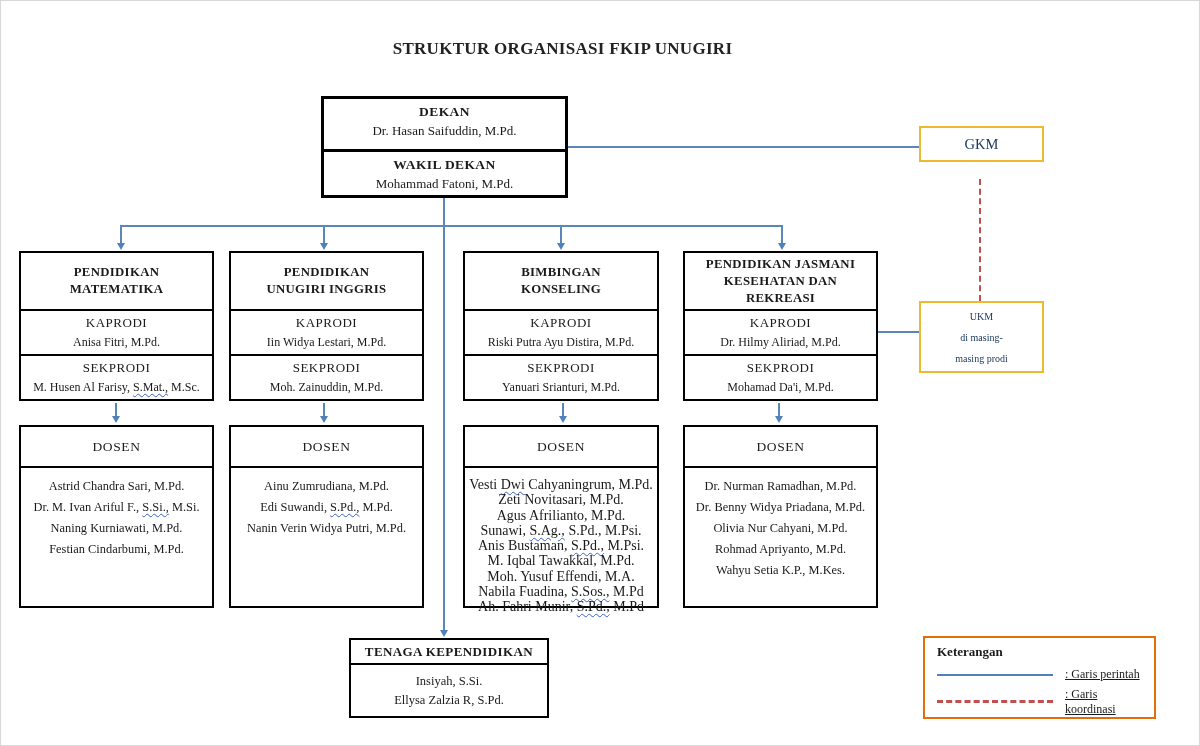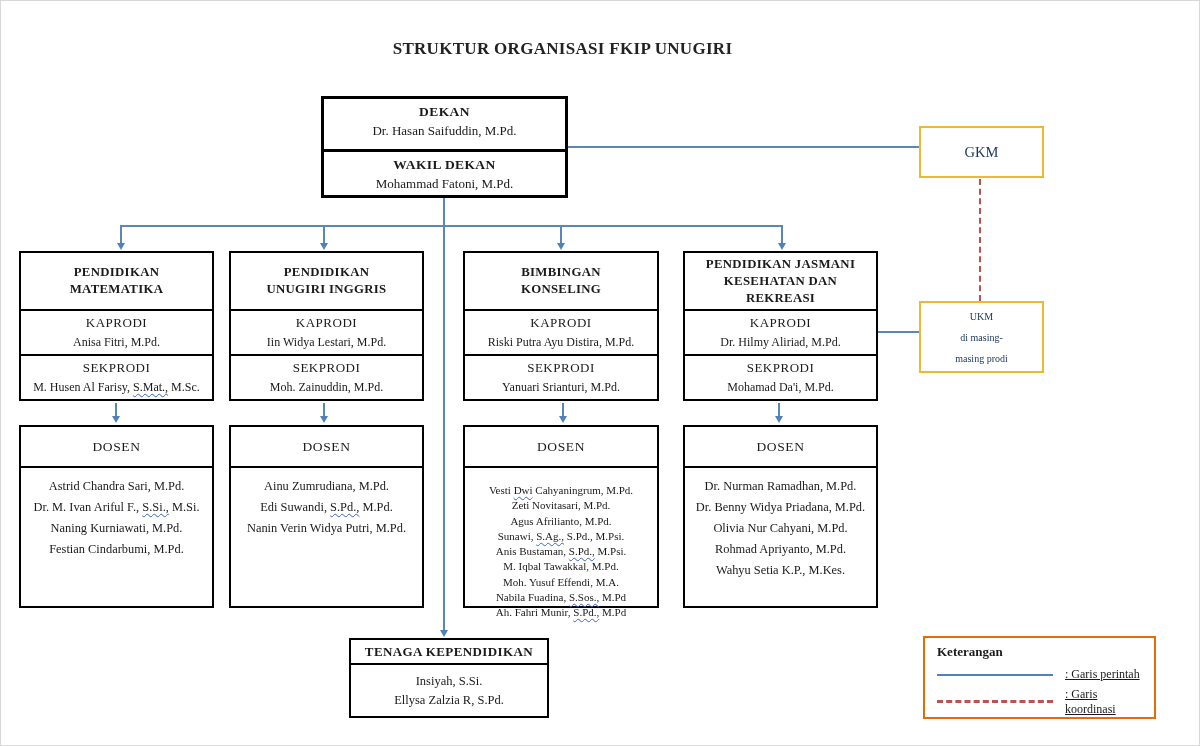--- a/index.html
+++ b/index.html
@@ -17,42 +17,42 @@
   
   .dekan-box { left:320px; top:95px; width:247px; height:102px;
     border:3px solid #000; box-sizing:border-box; background:#fff; }
   .dekan-sec { text-align:center; padding-top:4px; height:46px; box-sizing:content-box; }
   .dekan-sec.first { border-bottom:3px solid #000; }
   .box-role { font-weight:bold; font-size:13.5px; line-height:18px; letter-spacing:.4px; }
   .box-person { font-size:13px; line-height:19px; }
   
   .gold-box { border:2px solid #edb92f; box-sizing:border-box; background:#fff;
     color:#17365d; text-align:center; }
-  .gkm-box { left:918px; top:125px; width:125px; height:52px;
+  .gkm-box { left:918px; top:125px; width:125px; height:36px;
     display:flex; align-items:center; justify-content:center; font-size:14.5px; }
   .ukm-box { left:918px; top:300px; width:125px; height:72px;
     font-size:10px; line-height:21px; padding-top:3px; }
   
   .prog-box { top:250px; height:150px; border:2px solid #000;
     box-sizing:border-box; background:#fff; text-align:center; }
   .prog-header { height:56px; border-bottom:2px solid #000;
     display:flex; flex-direction:column; justify-content:center;
     font-weight:bold; font-size:12.8px; line-height:17px; letter-spacing:.3px; }
   .prog-row { box-sizing:border-box; }
   .prog-kaprodi { height:45px; border-bottom:2px solid #000; padding-top:2px; }
   .prog-sekprodi { height:41px; padding-top:2px; }
   .row-label { font-size:13px; line-height:20px; letter-spacing:.5px; }
   .row-name { font-size:12px; line-height:18px; }
   .dosen-box { top:424px; height:183px; border:2px solid #000;
     box-sizing:border-box; background:#fff; text-align:center; }
   .dosen-header { height:39px; border-bottom:2px solid #000;
     display:flex; align-items:center; justify-content:center;
     font-size:13.5px; letter-spacing:.6px; }
   .dosen-list { padding-top:8px; font-size:12.4px; line-height:21px; }
-  .dosen-list.dense { padding-top:15px; font-size:11px; line-height:15.3px; }
+  .dosen-list.dense { padding-top:9px; font-size:14px; line-height:15.3px; }
   
   .tenaga-box { left:348px; top:637px; width:200px; height:80px;
     border:2px solid #000; box-sizing:border-box; background:#fff; text-align:center; }
   .tenaga-header { height:23px; border-bottom:2px solid #000;
     display:flex; align-items:center; justify-content:center;
     font-size:13px; letter-spacing:.4px;font-weight:bold; }
   .tenaga-names { padding-top:7px; font-size:12.5px; line-height:19px; }
   
   .legend-box { left:922px; top:635px; width:233px; height:83px;
     border:2px solid #e46c0a; box-sizing:border-box; background:#fff;

